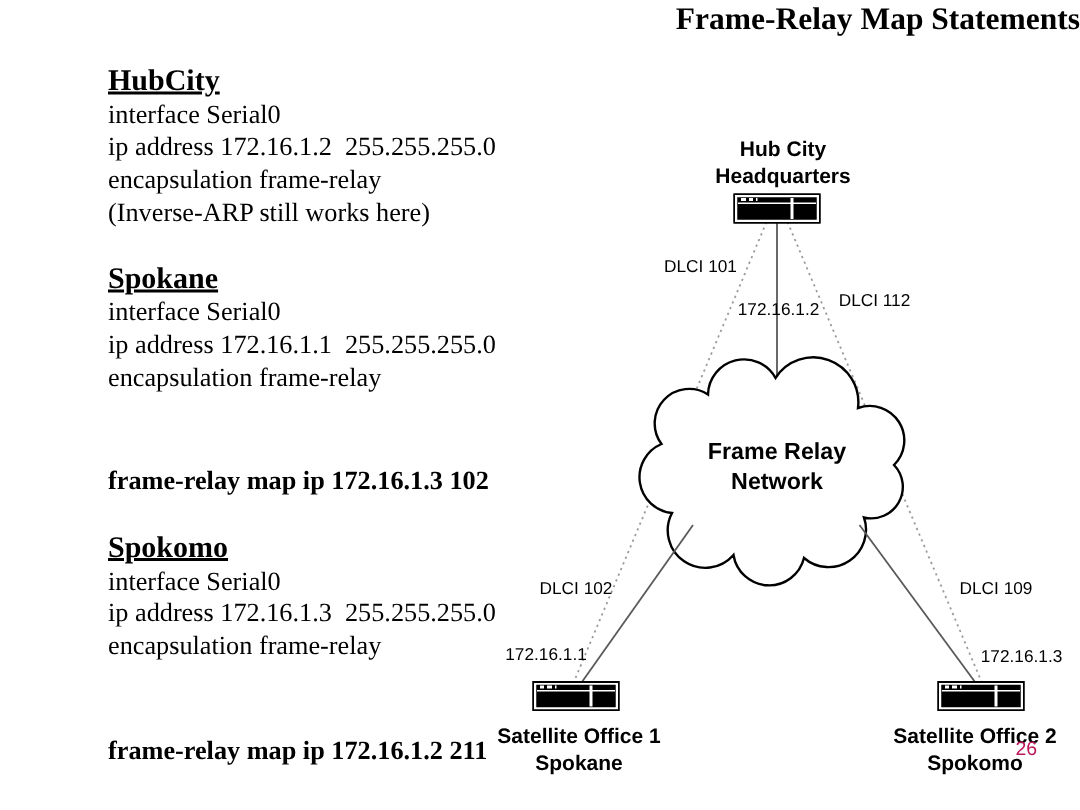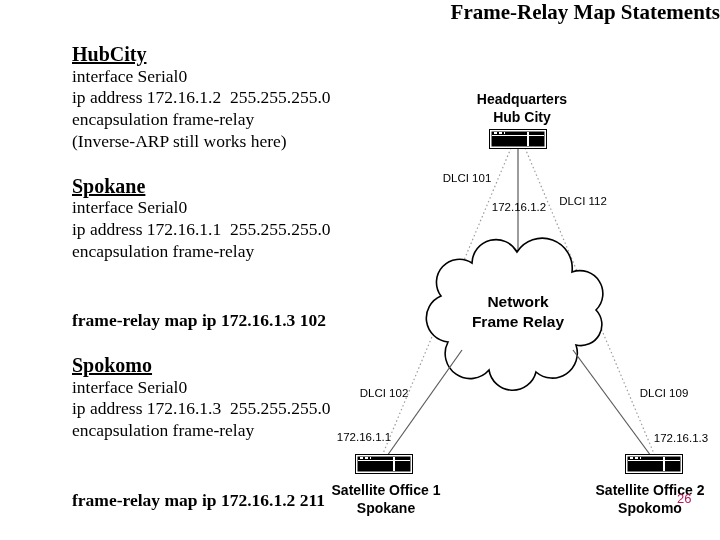--- a/index.html
+++ b/index.html
@@ -106,36 +106,36 @@
              A 25,25 0 0 1 448,342
              A 24,24 0 0 1 441,296
              A 23,23 0 0 1 472,263
              A 24,24 0 0 1 517,252 Z" fill="#ffffff" stroke="#000000" stroke-width="1.6"></path>
 
     <line x1="462" y1="350" x2="387" y2="456" stroke="#595959" stroke-width="1.2"></line>
     <line x1="573" y1="350" x2="651" y2="456" stroke="#595959" stroke-width="1.2"></line>
   </svg>
 
   <div class="lbl big" style="left:522px; top:90px;">
+    <div>Hub City</div>
     <div>Headquarters</div>
-    <div>Hub City</div>
   </div>
   <div class="router" style="left:489px; top:129px;">
     <span class="marks"></span>
     <span class="stripe"></span>
     <span class="divider"></span>
   </div>
 
   <div class="lbl small" style="left:467px; top:172px;">DLCI 101</div>
   <div class="lbl small" style="left:583px; top:172px;margin-top:23px;">DLCI 112</div>
   <div class="lbl small" style="left:519px; top:201px;">172.16.1.2</div>
 
   <div class="lbl cloudlbl" style="left:518px; top:292px;">
+    <div>Frame Relay</div>
     <div>Network</div>
-    <div>Frame Relay</div>
   </div>
 
   <div class="lbl small" style="left:384px; top:387px;">DLCI 102</div>
   <div class="lbl small" style="left:364px; top:431px;">172.16.1.1</div>
 
   <div class="lbl small" style="left:664px; top:387px;">DLCI 109</div>
   <div class="lbl small" style="left:681px; top:432px;">172.16.1.3</div>
 
   <div class="router" style="left:355px; top:454px;">
     <span class="marks"></span>

